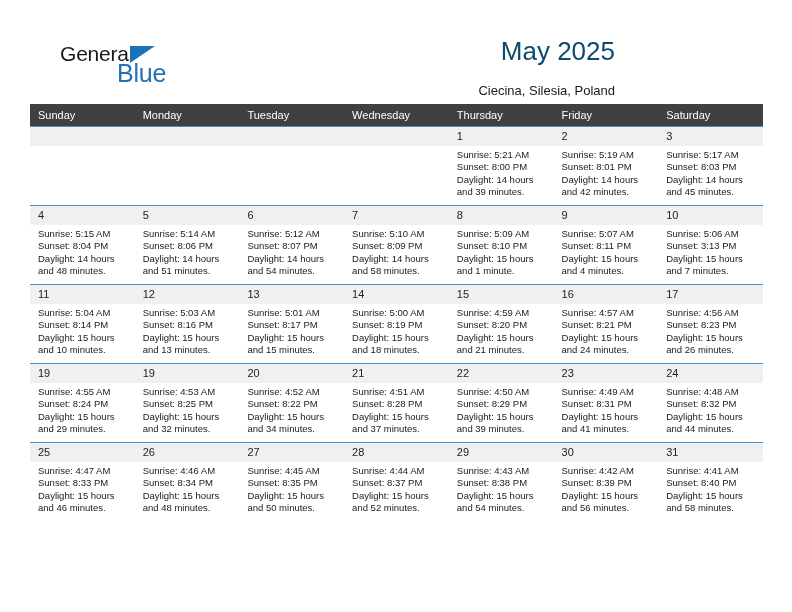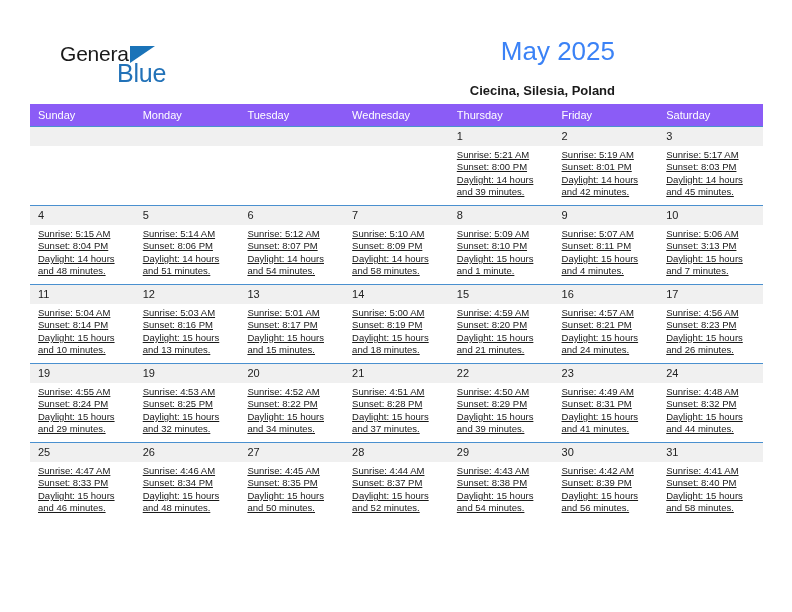--- a/index.html
+++ b/index.html
@@ -62,46 +62,45 @@
     width: 0;
     height: 0;
     border-left: 25px solid #1a73b8;
     border-bottom: 17px solid transparent;
   }
   .title {
     position: absolute;
     right: 39px;
     top: 32px;
     font-size: 26px;
-    color: #3b82f6;
+    color: #0c4a6e;
     text-align: right;
     white-space: nowrap;
   }
   .subtitle {
     position: absolute;
     right: 39px;
     top: 79px;
     font-size: 13px;
     color: #1a1a1a;
     text-align: right;
     white-space: nowrap;
-    font-weight: bold;
   }
 
   
   .calendar {
     position: absolute;
     left: 30px;
     top: 104px;
     width: 733px;
     border-collapse: collapse;
     table-layout: fixed;
   }
   .calendar th {
-    background: #8b5cf6;
+    background: #404040;
     color: #ffffff;
     font-size: 11px;
     font-weight: normal;
     text-align: left;
     padding: 5px 0 5px 8px;
     height: 12px;
     border: none;
   }
   .calendar td {
     width: 104.71px;
@@ -125,21 +124,20 @@
     line-height: 13px;
   }
   .daycell.filled .daynum {
     background: #f0f0f0;
   }
   .info {
     padding: 3px 6px 0 8px;
     font-size: 9.5px;
     line-height: 12.4px;
     color: #1a1a1a;
-    text-decoration: underline;
   }
   .info div {
     white-space: nowrap;
   }
   td.empty {
     background: #ffffff;
   }
   .emptyband {
     display: block;
     background: #f0f0f0;

